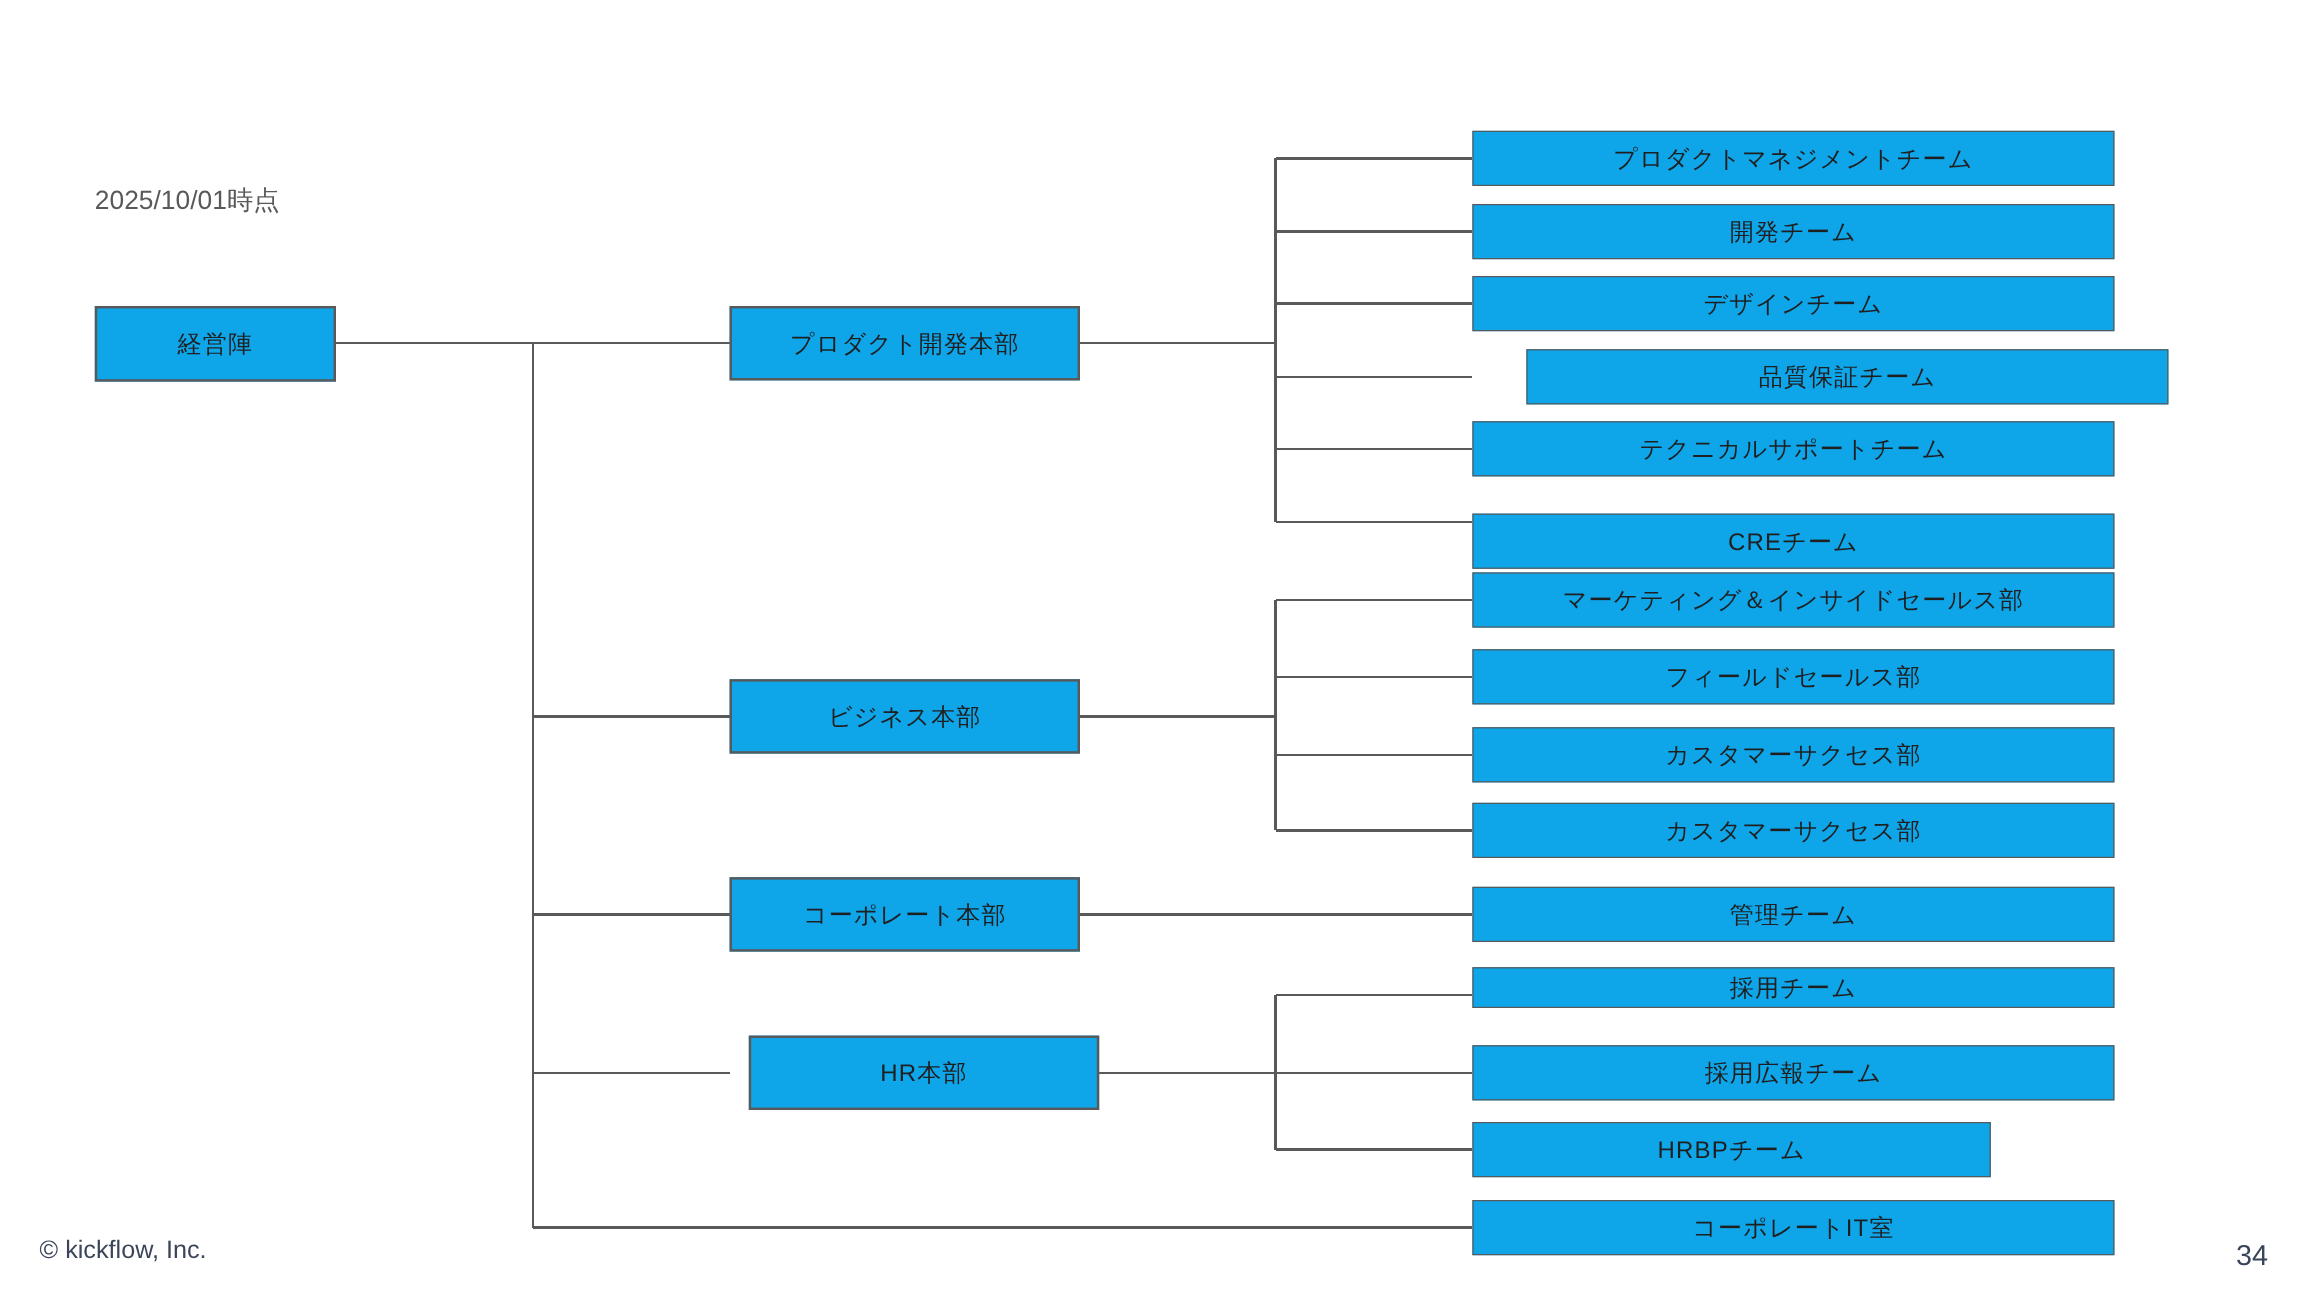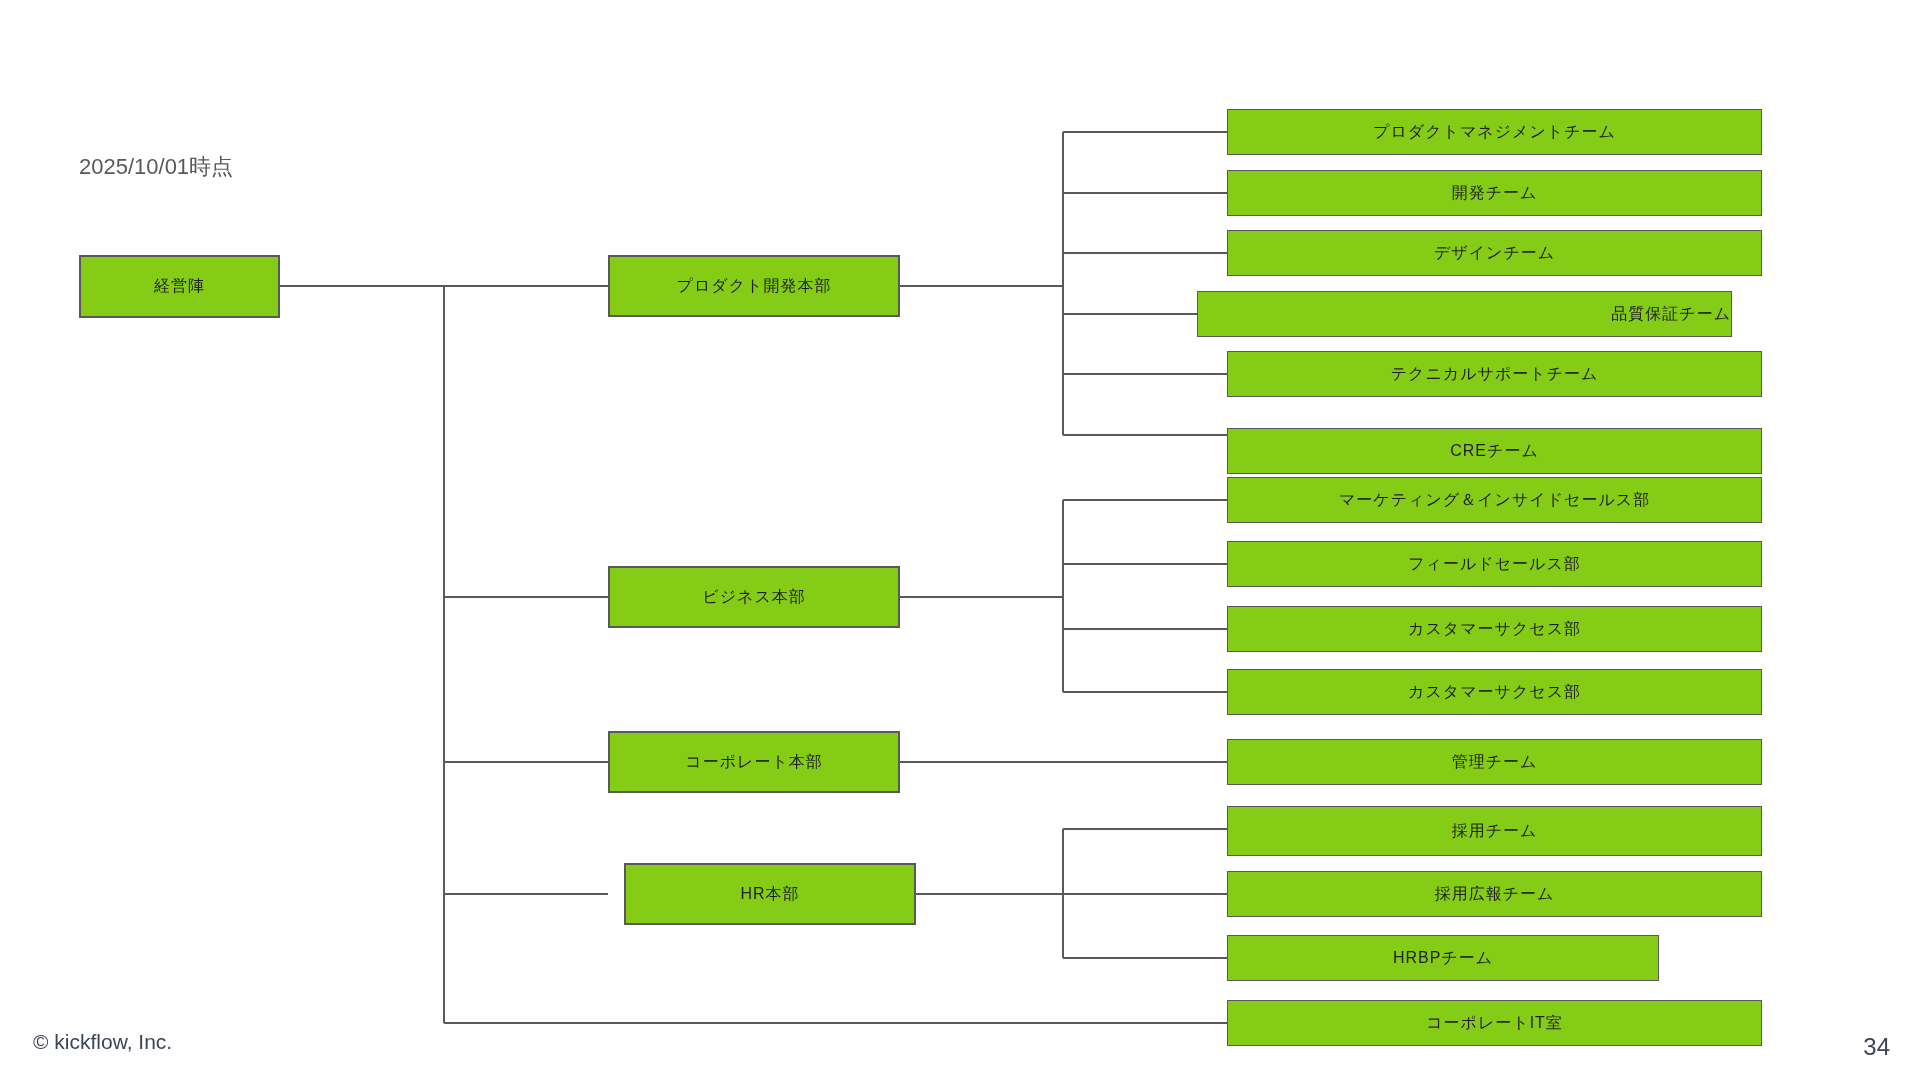--- a/index.html
+++ b/index.html
@@ -35,26 +35,26 @@
   #connectors {
     position: absolute;
     left: 0;
     top: 0;
     width: 1920px;
     height: 1080px;
   }
   .org-node {
     position: absolute;
     box-sizing: border-box;
-    background: #84cc16;
+    background: #0ea5e9;
     border: 2px solid var(--line-color, #595959);
     display: flex;
     align-items: center;
     justify-content: center;
-    font-size: 16px;
+    font-size: 20px;
     color: var(--node-text-color, #1f1f1f);
     letter-spacing: 1px;
     white-space: nowrap;
   }
   .org-node.leaf {
     border-width: 1.5px;
   }
   .footer-copyright {
     position: absolute;
     left: 33px;
@@ -117,21 +117,21 @@
       </div>
       <div class="org-node leaf" style="left: 1227px; top: 109px; width: 535px; height: 46px;">
         <span>プロダクトマネジメントチーム</span>
       </div>
       <div class="org-node leaf" style="left: 1227px; top: 170px; width: 535px; height: 46px;">
         <span>開発チーム</span>
       </div>
       <div class="org-node leaf" style="left: 1227px; top: 230px; width: 535px; height: 46px;">
         <span>デザインチーム</span>
       </div>
-      <div class="org-node leaf" style="left: 1197px; top: 291px; width: 535px; height: 46px; justify-content: flex-end;">
+      <div class="org-node leaf" style="left: 1272px; top: 291px; width: 535px; height: 46px;">
         <span>品質保証チーム</span>
       </div>
       <div class="org-node leaf" style="left: 1227px; top: 351px; width: 535px; height: 46px; font-family: Liberation Mono, monospace;">
         <span>テクニカルサポートチーム</span>
       </div>
       <div class="org-node leaf" style="left: 1227px; top: 412px; width: 535px; height: 46px; margin-top: 16px;">
         <span>CREチーム</span>
       </div>
       <div class="org-node" style="left: 608px; top: 566px; width: 292px; height: 62px;">
         <span>ビジネス本部</span>
@@ -150,21 +150,21 @@
       </div>
       <div class="org-node" style="left: 608px; top: 731px; width: 292px; height: 62px;">
         <span>コーポレート本部</span>
       </div>
       <div class="org-node leaf" style="left: 1227px; top: 739px; width: 535px; height: 46px;">
         <span>管理チーム</span>
       </div>
       <div class="org-node" style="left: 608px; top: 863px; width: 292px; height: 62px; margin-left: 16px;">
         <span>HR本部</span>
       </div>
-      <div class="org-node leaf" style="left: 1227px; top: 806px; width: 535px; height: 50px;">
+      <div class="org-node leaf" style="left: 1227px; top: 806px; width: 535px; height: 34px;">
         <span>採用チーム</span>
       </div>
       <div class="org-node leaf" style="left: 1227px; top: 871px; width: 535px; height: 46px;">
         <span>採用広報チーム</span>
       </div>
       <div class="org-node leaf" style="left: 1227px; top: 935px; width: 432px; height: 46px;">
         <span>HRBPチーム</span>
       </div>
       <div class="org-node leaf" style="left: 1227px; top: 1000px; width: 535px; height: 46px;">
         <span>コーポレートIT室</span>

